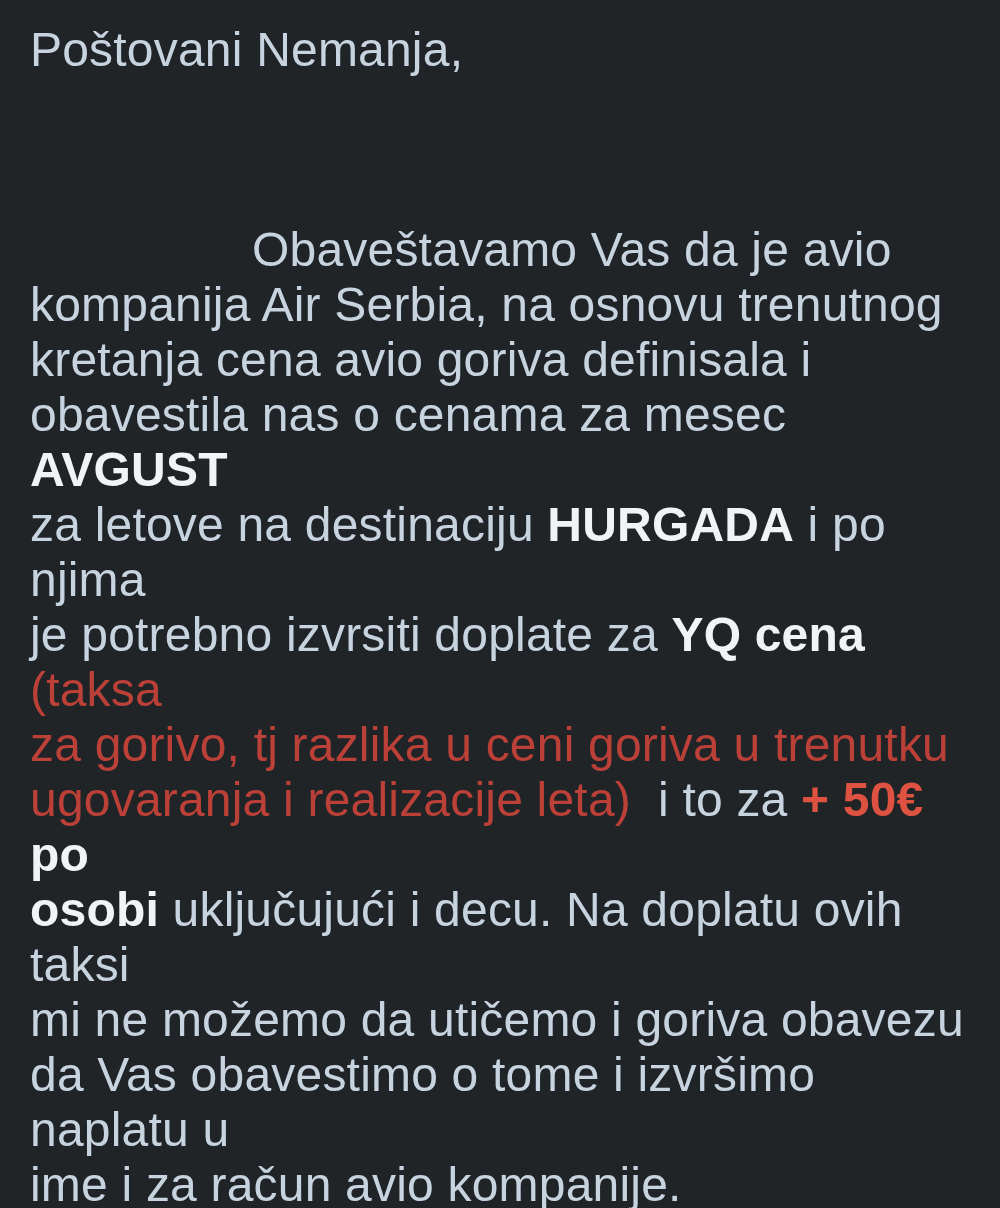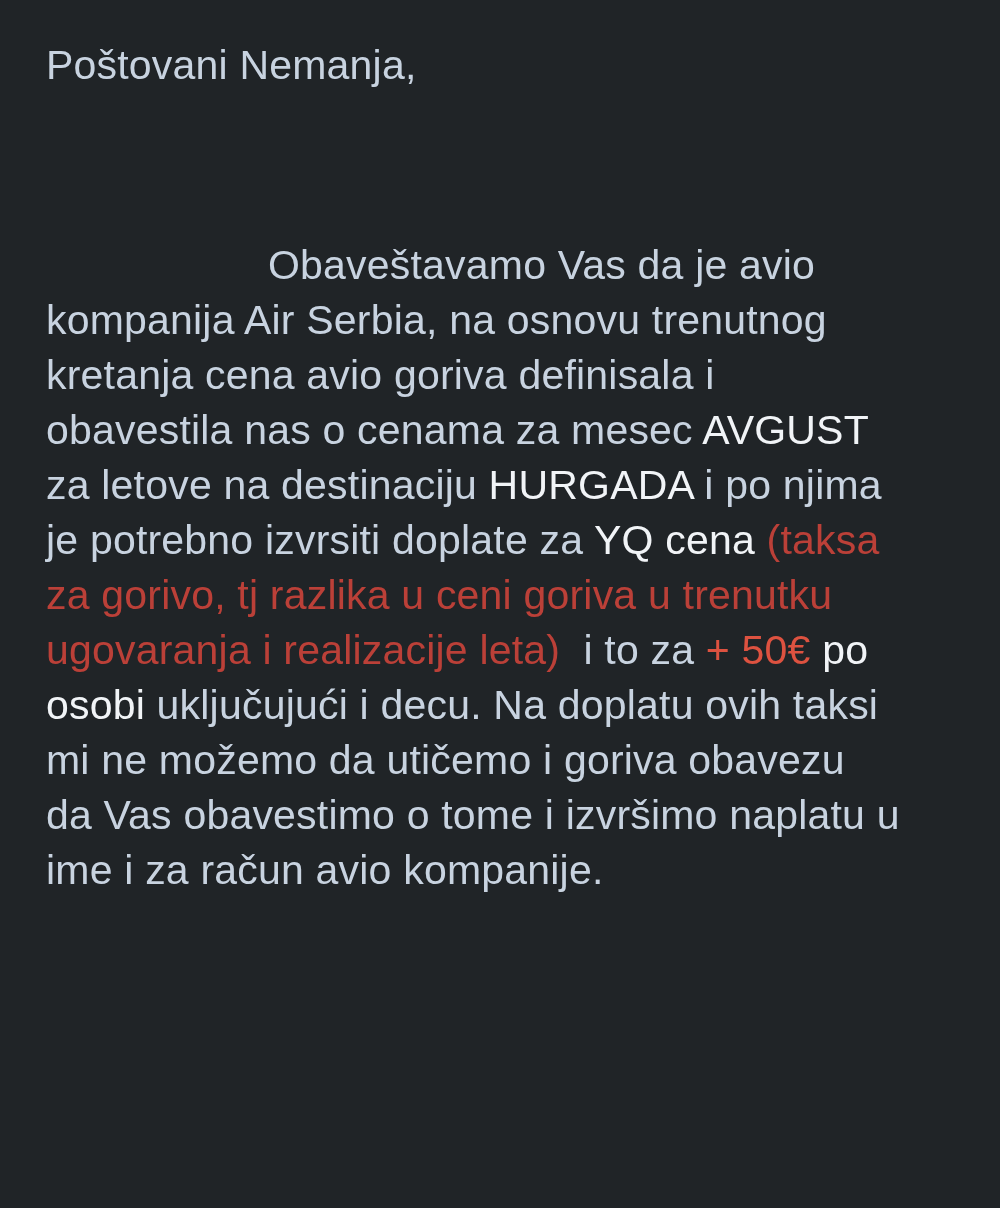--- a/index.html
+++ b/index.html
@@ -14,50 +14,50 @@
     overflow: hidden;
   }
   .page {
     box-sizing: border-box;
     width: 1000px;
     height: 1208px;
     padding: 22px 24px 0 30px;
   }
   .greeting,
   .para {
-    margin: 16px;
-    font-size: 41px;
+    margin: 0;
+    font-size: 48px;
     line-height: 55px;
     font-weight: 400;
     color: var(--body-text, #c8d3e0);
     white-space: pre-wrap;
     letter-spacing: 0.2px;
   }
   .para.indent {
     text-indent: 222px;
   }
   .para:first-child {
     margin-top: 145px;
   }
   .para + .para {
     margin-top: 38px;
   }
   .seg-normal {
     color: var(--body-text, #c8d3e0);
   }
   .seg-bold-white {
     color: var(--bold-white, #f1f4f7);
-    font-weight: 400;
+    font-weight: 700;
   }
   .seg-red {
     color: var(--red, #bb4038);
   }
   .seg-red-bold {
     color: var(--red-bold, #dd5240);
-    font-weight: 400;
+    font-weight: 700;
   }
 </style>
 </head>
 <body>
 
 <div class="page">
   <p class="greeting">Poštovani Nemanja,</p>
   <div id="paragraphs">
       <p class="para indent"><span class="seg-normal">Obaveštavamo Vas da je avio
 kompanija Air Serbia, na osnovu trenutnog

